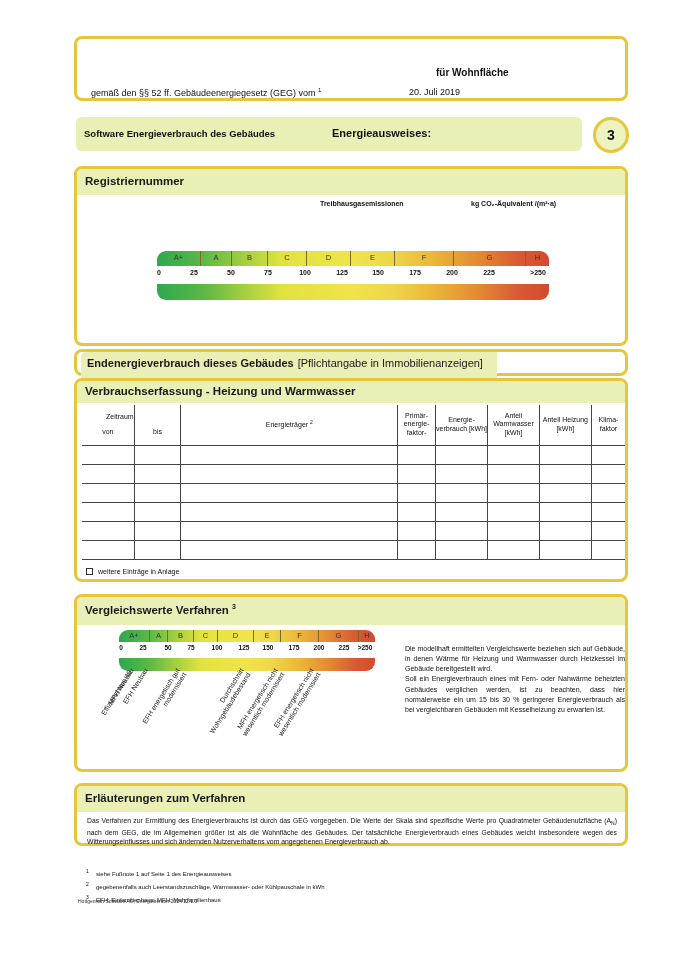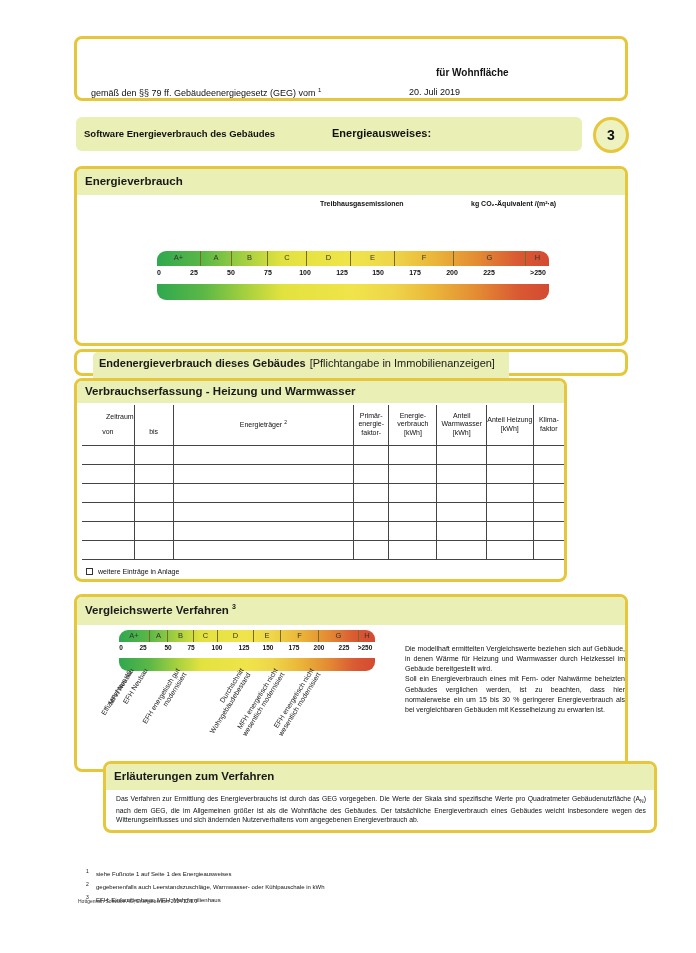--- a/index.html
+++ b/index.html
@@ -31,71 +31,71 @@
   .scale { position: absolute; }
   .scale-bar { display: flex; height: 100%; border-radius: 9px 9px 0 0; overflow: hidden; background: linear-gradient(90deg,#2fa84f 0%,#5cb846 12%,#a2cf3f 22%,#e2e23f 32%,#f0e44a 50%,#eed64a 60%,#ebb83a 70%,#e38a33 82%,#d95a33 92%,#d44a31 100%); }
   .scale-bar span { display: block; text-align: center; font-size: 7.5px; color: #333; border-right: 1px solid #7a6a2a; line-height: 14px; }
   .scale-bar span:last-child { border-right: none; }
   .scale-ticks { position: relative; font-size: 7px; font-weight: bold; }
   .scale-ticks span { position: absolute; transform: translateX(-50%); }
   .scale-grad { position: absolute; border-radius: 0 0 9px 9px; background: linear-gradient(90deg,#2fa84f 0%,#5cb846 12%,#a2cf3f 22%,#e2e23f 32%,#f0e44a 50%,#eed64a 60%,#ebb83a 70%,#e38a33 82%,#d95a33 92%,#d44a31 100%); }
 
   
   #end-box { left: 74px; top: 349px; width: 554px; height: 27px; background: #fff; }
-  #end-hdr { position: absolute; left: 16px; top: 0; width: 416px; height: 34px; padding: 5px 6px; font-size: 11px; border-radius: 5px 0 0 5px; }
+  #end-hdr { position: absolute; left: 4px; top: 0; width: 416px; height: 34px; padding: 5px 6px; font-size: 11px; border-radius: 5px 0 0 5px; }
   #end-note { font-weight: normal; margin-left: 4px; }
 
   
-  #vb-box { left: 74px; top: 378px; width: 493px; height: 204px; }
+  #vb-box { left: 74px; top: 378px; width: 554px; height: 204px; }
   table { position: absolute; left: 5px; top: 24px; border-collapse: collapse; font-size: 7px; }
   td, th { border: 1px solid #444; font-weight: normal; text-align: center; vertical-align: middle; }
   th { height: 40px; line-height: 1.25; }
   td { height: 19px; }
   tr td:first-child, tr th:first-child { border-left: none; }
   tr td:last-child, tr th:last-child { border-right: none; }
   thead tr th { border-top: none; }
   #vb-more { position: absolute; left: 9px; top: 187px; font-size: 7px; }
   #vb-more .chk { display: inline-block; width: 7px; height: 7px; border: 1px solid #333; margin-right: 5px; vertical-align: -1px; }
 
   
   #vw-box { left: 74px; top: 594px; width: 554px; height: 178px; }
   #vw-title { height: 28px; font-size: 11.5px; }
   #vw-title sup { font-size: 7px; }
   .rot-label { position: absolute; font-size: 7px; transform-origin: right top; transform: rotate(-58deg); white-space: nowrap; text-align: right; line-height: 1.15; color: #222; }
   #vw-text { position: absolute; left: 328px; top: 47px; width: 220px; font-size: 7px; line-height: 1.45; text-align: justify; }
 
   
-  #er-box { left: 74px; top: 761px; width: 554px; height: 72px; margin-left: 29px; }
+  #er-box { left: 74px; top: 783px; width: 554px; height: 63px; }
   #er-title { height: 26px; font-size: 11.5px; }
   #er-text { position: absolute; left: 10px; top: 30px; right: 8px; font-size: 6.8px; line-height: 1.45; text-align: justify; }
   #er-text sub { font-size: 5px; }
 
   
   #foot { position: absolute; left: 86px; top: 866px; font-size: 6px; line-height: 10px; }
   #foot .fn { display: block; }
   #foot .fn sup { display: inline-block; width: 10px; font-size: 5px; }
   #software { position: absolute; left: 78px; top: 898px; font-size: 5px; color: #333; }
 </style>
 </head>
 <body>
 
 <div class="box" id="title-box">
   <div id="title-sub">für Wohnfläche</div>
-  <div id="title-law"><span>gemäß den §§ 79 ff. Gebäudeenergiegesetz (GEG) vom</span> <sup>1</sup></div>
+  <div id="title-law"><span>gemäß den §§ 52 ff. Gebäudeenergiegesetz (GEG) vom</span> <sup>1</sup></div>
   <div id="title-date">20. Juli 2019</div>
 </div>
 
 <div id="reg-bar">
   <div id="reg-label">Software Energieverbrauch des Gebäudes</div>
   <div id="reg-num-label">Energieausweises:</div>
 </div>
 <div id="page-num">3</div>
 
 <div class="box" id="ev-box">
-  <div class="sec-title hdr">Energieverbrauch</div>
+  <div class="sec-title hdr">Registriernummer</div>
   <div id="ev-ghg">Treibhausgasemissionen</div>
   <div id="ev-unit">kg CO₂-Äquivalent /(m²·a)</div>
 
   <div class="scale" style="left:80px; top:82px; width:392px;">
     <div class="scale-bar" style="height:15px;">
       <span style="width:44px">A+</span>
       <span style="width:31px">A</span>
       <span style="width:36px">B</span>
       <span style="width:39px">C</span>
       <span style="width:44px">D</span>

